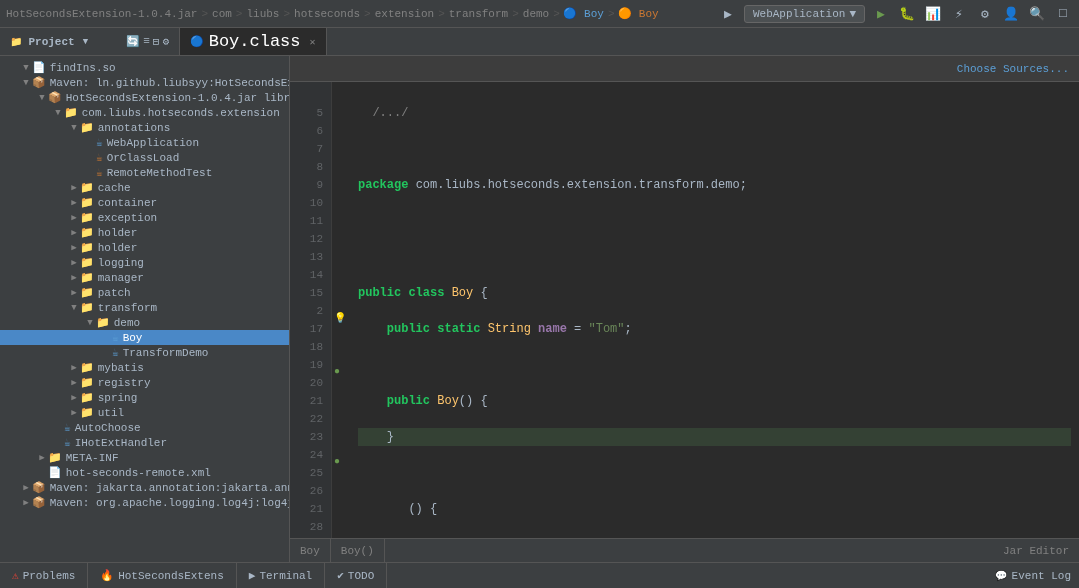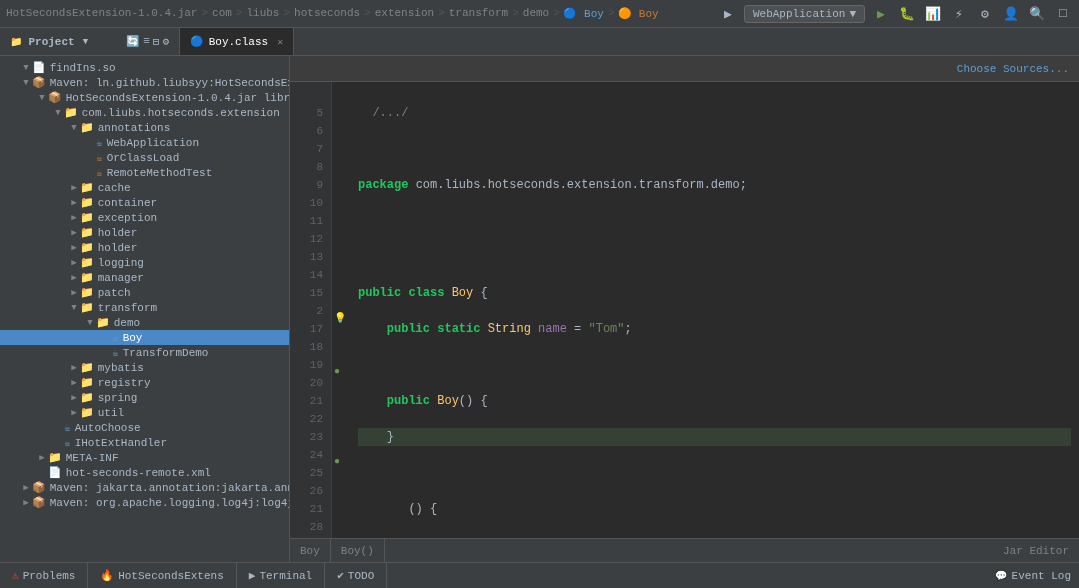--- a/index.html
+++ b/index.html
@@ -23,20 +23,21 @@
       align-items: center;
       padding: 0 6px;
       gap: 8px;
       border-bottom: 1px solid #555;
       flex-shrink: 0;
     }
     .breadcrumb {
       font-size: 11px;
       color: #a9b7c6;
       display: flex;
+      align-items: center;
       gap: 4px;
     }
     .breadcrumb span { color: #808080; }
     .breadcrumb .sep { color: #555; }
     .top-icons {
       margin-left: auto;
       display: flex;
       align-items: center;
       gap: 6px;
     }
@@ -270,21 +271,21 @@
     <span style="font-size:9px;margin-left:2px;">▼</span>
     <div style="display:flex;gap:3px;margin-left:auto;">
       <span style="font-size:11px;cursor:pointer;">🔄</span>
       <span style="font-size:11px;cursor:pointer;">≡</span>
       <span style="font-size:11px;cursor:pointer;">⊟</span>
       <span style="font-size:11px;cursor:pointer;">⚙</span>
     </div>
   </div>
   <div class="tab active">
     <span style="color:#5c9fd6;">🔵</span>
-    <span style="font-size:11px;">Boy.class</span>
+    <span style="font-size:17px;">Boy.class</span>
     <span class="tab-close">✕</span>
   </div>
 </div>
 
 <div class="main-area">
 
   <div class="sidebar">
     <div class="sidebar-tree">
 
       <div class="tree-item">
@@ -623,21 +624,21 @@
         <span class="gutter-icon" style="top:374px;color:#6a9a4f;">●</span>
       </div>
 
       <div class="code-content">
 <span class="code-line">  <span class="cm">/.../ </span></span>
 <span class="code-line"></span>
 <span class="code-line"><span class="kw">package</span> <span>com.liubs.hotseconds.extension.transform.demo</span>;</span>
 <span class="code-line"></span>
 <span class="code-line"></span>
 <span class="code-line"><span class="kw">public</span> <span class="kw">class</span> <span class="cls">Boy</span> {</span>
-<span class="code-line">    <span class="kw">public</span> <span class="kw">static</span> <span class="cls">String</span> <span style="color:#9876aa;">name</span> = <span class="str">"Tom"</span>;</span>
+<span class="code-line">    <span class="kw">public</span> <span class="kw">static</span> <span class="cls">String</span> <span style="color:#9876aa;font-weight:bold;">name</span> = <span class="str">"Tom"</span>;</span>
 <span class="code-line"></span>
 <span class="code-line">    <span class="kw">public</span> <span class="fn">Boy</span>() {</span>
 <span class="code-line highlight-line">    }</span>
 <span class="code-line"></span>
 <span class="code-line">       () {</span>
 
 
 
 
 

